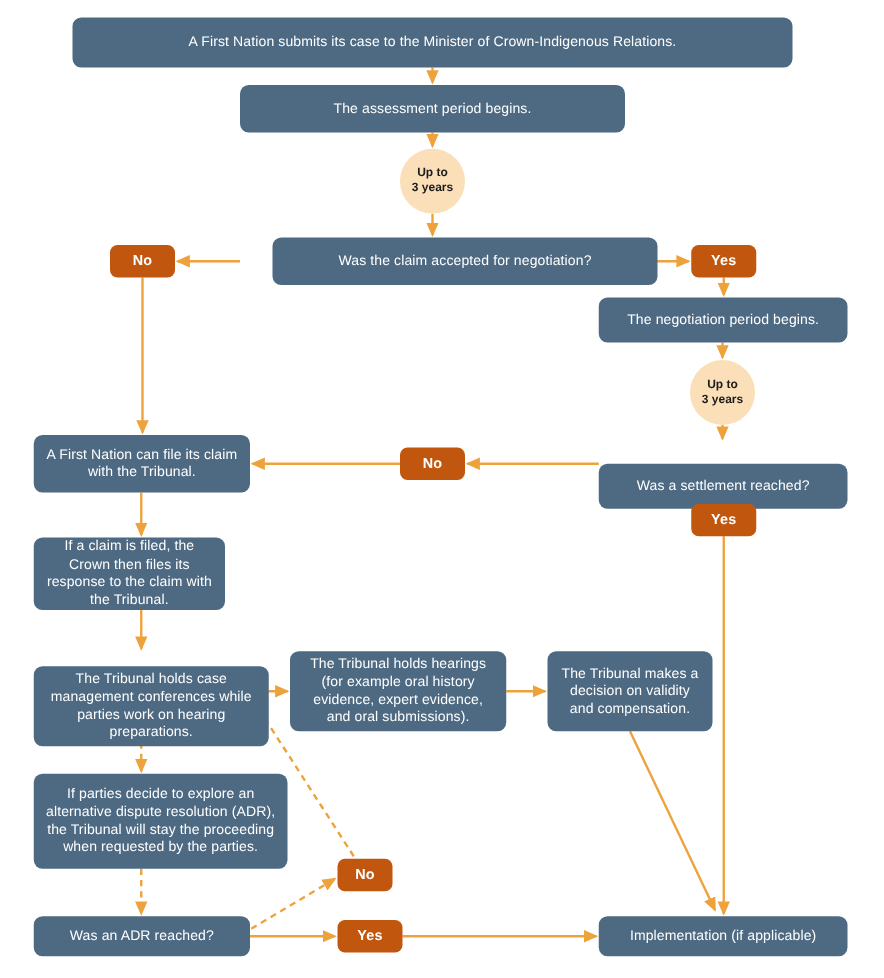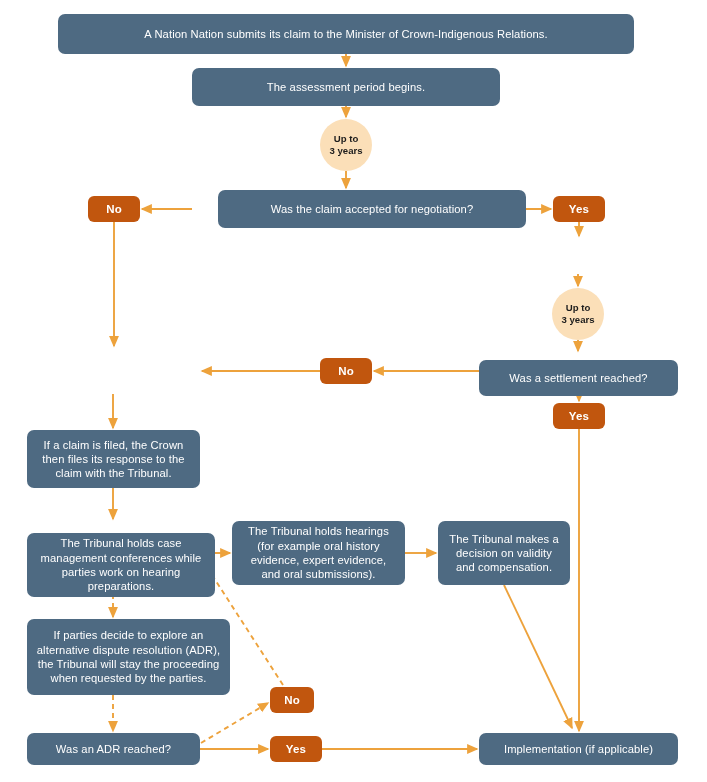--- a/index.html
+++ b/index.html
@@ -124,21 +124,21 @@
 
       <path d="M113,695 L113,731"></path>
 
       <path d="M201,743 L268,703"></path>
 
       <path d="M283,685 L203,561"></path>
     </g>
   </svg>
 
   <div class="node process" style="left:58px;top:14px;width:576px;height:40px;">
-    <span>A Nation Nation submits its claim to the Minister of Crown-Indigenous Relations.</span>
+    <span>A First Nation submits its case to the Minister of Crown-Indigenous Relations.</span>
   </div>
 
   <div class="node process" style="left:192px;top:68px;width:308px;height:38px;">
     <span>The assessment period begins.</span>
   </div>
 
   <div class="node duration" style="left:320px;top:119px;width:52px;height:52px;">
     <span>
       <span>Up to</span>
       <span>3 years</span>
@@ -150,42 +150,48 @@
   </div>
 
   <div class="node decision-label" style="left:88px;top:196px;width:52px;height:26px;">
     <span>No</span>
   </div>
 
   <div class="node decision-label" style="left:553px;top:196px;width:52px;height:26px;">
     <span>Yes</span>
   </div>
 
+  <div class="node process" style="left:479px;top:238px;width:199px;height:36px;">
+    <span>The negotiation period begins.</span>
+  </div>
 
   <div class="node duration" style="left:552px;top:288px;width:52px;height:52px;">
     <span>
       <span>Up to</span>
       <span>3 years</span>
     </span>
   </div>
 
-  <div class="node process" style="left:479px;top:360px;width:199px;height:36px;">
+  <div class="node process" style="left:479px;top:371px;width:199px;height:36px;">
     <span>Was a settlement reached?</span>
   </div>
 
   <div class="node decision-label" style="left:320px;top:358px;width:52px;height:26px;">
     <span>No</span>
   </div>
 
   <div class="node decision-label" style="left:553px;top:403px;width:52px;height:26px;">
     <span>Yes</span>
   </div>
 
-
-  <div class="node process" style="left:27px;top:430px;width:173px;height:58px;">
+  <div class="node process" style="left:27px;top:348px;width:173px;height:46px;">
+    <span>A First Nation can file its claim with the Tribunal.</span>
+  </div>
+
+  <div class="node process" style="left:27px;top:430px;width:153px;height:58px;">
     <span>If a claim is filed, the Crown then files its response to the claim with the Tribunal.</span>
   </div>
 
   <div class="node process" style="left:27px;top:521px;width:188px;height:64px;margin-top:12px;">
     <span>The Tribunal holds case management conferences while parties work on hearing preparations.</span>
   </div>
 
   <div class="node process" style="left:232px;top:521px;width:173px;height:64px;">
     <span>The Tribunal holds hearings (for example oral history evidence, expert evidence, and oral submissions).</span>
   </div>

